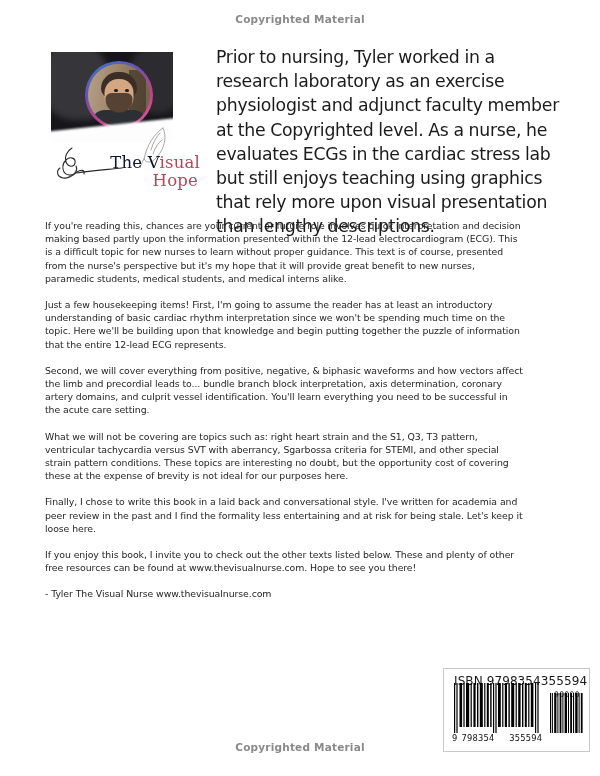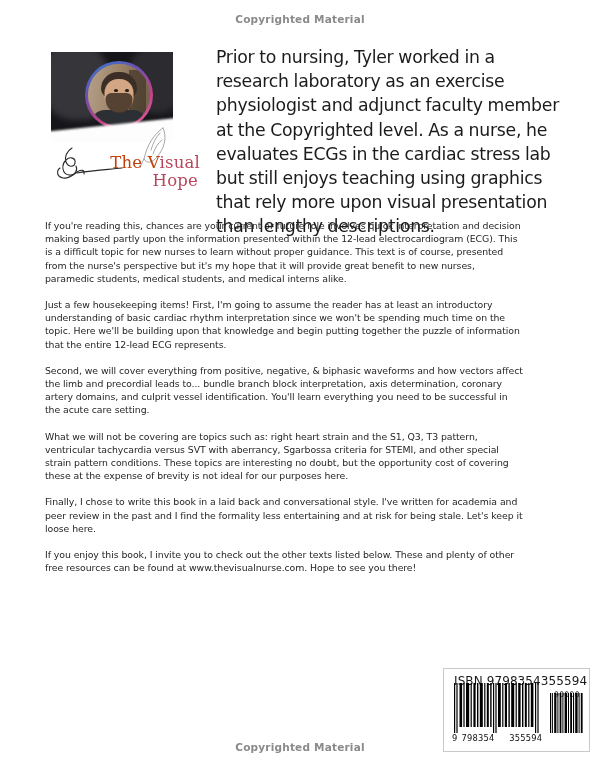--- a/index.html
+++ b/index.html
@@ -188,21 +188,21 @@
     position: absolute;
     left: 0;
     top: 22px;
     width: 110px;
     text-align: right;
     font-family: "DejaVu Serif", serif;
     font-size: 16.5px;
     line-height: 18px;
     letter-spacing: .2px;
   }
-  .logo-the { color: #c2410c; }
+  .logo-the { color: #0f172a; }
   .logo-isual { color: #b8455a; }
   .logo-nurse {
     display: block;
     color: #b8455a;
     font-family: "DejaVu Serif", serif;
     font-size: 16.5px;
     padding-right: 2px;
   }
 
   .bio {
@@ -359,20 +359,21 @@
     <div class="bio">Prior to nursing, Tyler worked in a research laboratory as an exercise physiologist and adjunct faculty member at the Copyrighted level. As a nurse, he evaluates ECGs in the cardiac stress lab but still enjoys teaching using graphics that rely more upon visual presentation than lengthy descriptions.</div>
   </div>
 
   <div class="body-copy">
     <p>If you're reading this, chances are your current or future role involves quick interpretation and decision making based partly upon the information presented within the 12-lead electrocardiogram (ECG). This is a difficult topic for new nurses to learn without proper guidance. This text is of course, presented from the nurse's perspective but it's my hope that it will provide great benefit to new nurses, paramedic students, medical students, and medical interns alike.</p>
     <p>Just a few housekeeping items! First, I'm going to assume the reader has at least an introductory understanding of basic cardiac rhythm interpretation since we won't be spending much time on the topic. Here we'll be building upon that knowledge and begin putting together the puzzle of information that the entire 12-lead ECG represents.</p>
     <p>Second, we will cover everything from positive, negative, &amp; biphasic waveforms and how vectors affect the limb and precordial leads to... bundle branch block interpretation, axis determination, coronary artery domains, and culprit vessel identification. You'll learn everything you need to be successful in the acute care setting.</p>
     <p>What we will not be covering are topics such as: right heart strain and the S1, Q3, T3 pattern, ventricular tachycardia versus SVT with aberrancy, Sgarbossa criteria for STEMI, and other special strain pattern conditions. These topics are interesting no doubt, but the opportunity cost of covering these at the expense of brevity is not ideal for our purposes here.</p>
     <p>Finally, I chose to write this book in a laid back and conversational style. I've written for academia and peer review in the past and I find the formality less entertaining and at risk for being stale. Let's keep it loose here.</p>
     <p>If you enjoy this book, I invite you to check out the other texts listed below. These and plenty of other free resources can be found at www.thevisualnurse.com. Hope to see you there!</p>
+    <p class="signoff">- Tyler The Visual Nurse www.thevisualnurse.com</p>
   </div>
 
   <div class="barcode-box">
     <div class="isbn-label">ISBN 9798354355594</div>
 
     <div class="bars-main">
       <svg viewBox="0 0 86 50" width="86" height="50" preserveAspectRatio="none" aria-hidden="true">
         <g fill="#000">
           <rect x="0" y="0" width="1.2" height="50"></rect>
           <rect x="2.4" y="0" width="1.2" height="50"></rect>

